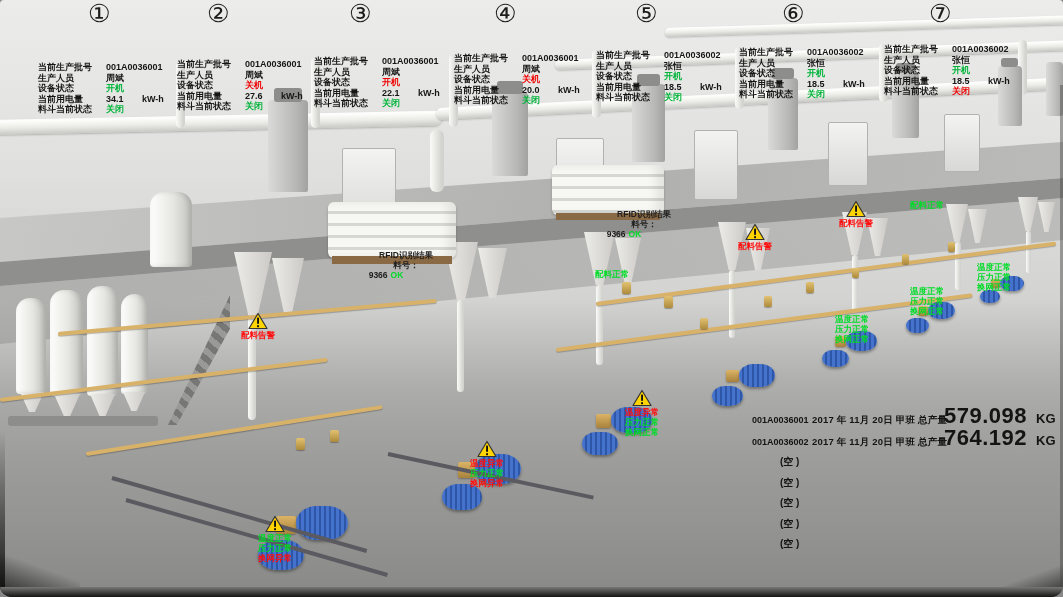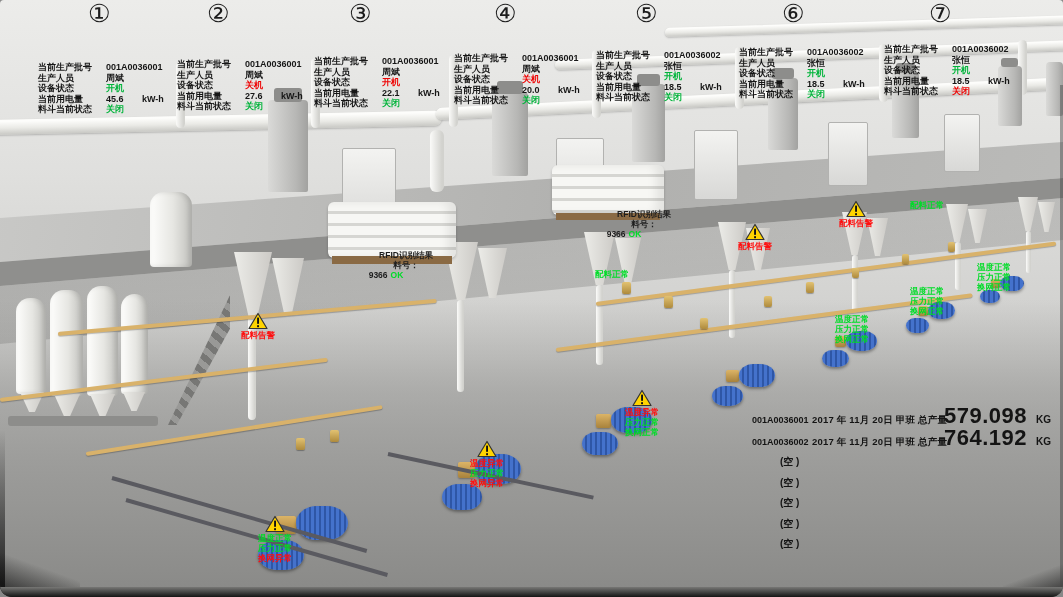--- a/index.html
+++ b/index.html
@@ -63,21 +63,21 @@
   .slabel .tri{display:block;margin:0 auto 1px;width:20px;height:18px;}
   .srow span.ok{color:#00dc28;}
   .srow span.alarm{color:#ff0e0e;}
   .srow span.dark{color:#1d1d1d;padding-left:40px;}
   .srow .oktag{margin-left:3px;font-weight:bold;}
   .summary{position:absolute;left:752px;top:403px;color:#141414;z-index:6;}
   .srow2{display:flex;align-items:baseline;height:22px;white-space:nowrap;}
   .s-batch{font-size:9px;font-weight:bold;width:60px;}
   .s-desc{font-size:9.5px;font-weight:bold;width:132px;letter-spacing:.2px;}
   .s-val{font-size:22px;font-weight:bold;width:88px;letter-spacing:.5px;}
-  .s-unit{font-size:10px;font-weight:bold;margin-left:4px;}
+  .s-unit{font-size:13px;font-weight:bold;margin-left:4px;}
   .empties{position:absolute;left:780px;top:455px;font-size:10px;font-weight:bold;color:#141414;z-index:6;}
   .empty-row{height:20.5px;}
 </style>
 </head>
 <body>
 
 <div class="stage">
 
   <div class="layer plat-surface"></div>
   <div class="layer plat-edge"></div>
@@ -207,21 +207,21 @@
     </div>
   <div id="panels">
   <div class="panel" style="left: 38px; top: 62px;">
     <div class="prow">
       <span class="plabel">当前生产批号</span><span class="pval">001A0036001</span></div>
     <div class="prow">
       <span class="plabel">生产人员</span><span class="pval">周斌</span></div>
     <div class="prow">
       <span class="plabel">设备状态</span><span class="pval ok">开机</span></div>
     <div class="prow">
-      <span class="plabel">当前用电量</span><span class="pval">45.6</span><span class="punit">kW-h</span></div>
+      <span class="plabel">当前用电量</span><span class="pval">34.1</span><span class="punit">kW-h</span></div>
     <div class="prow">
       <span class="plabel">料斗当前状态</span><span class="pval ok">关闭</span></div>
   </div>
 
   <div class="panel" style="left: 177px; top: 59px;">
     <div class="prow">
       <span class="plabel">当前生产批号</span><span class="pval">001A0036001</span></div>
     <div class="prow">
       <span class="plabel">生产人员</span><span class="pval">周斌</span></div>
     <div class="prow">

